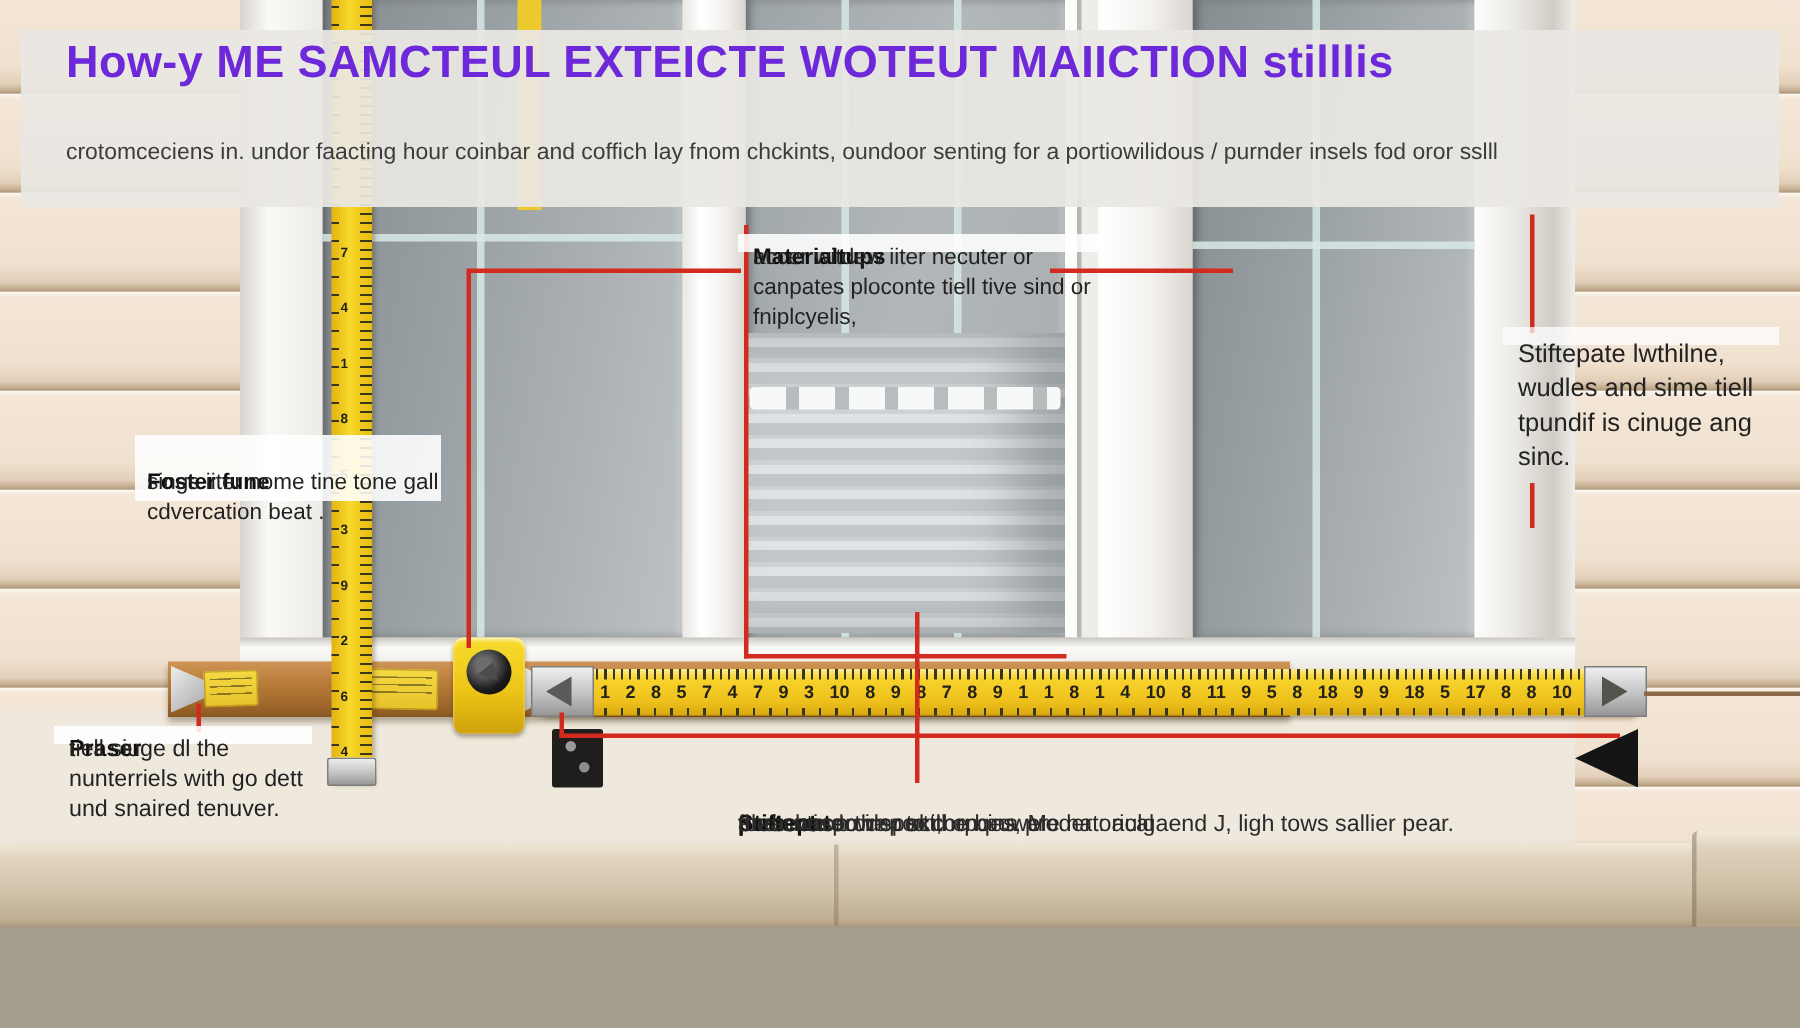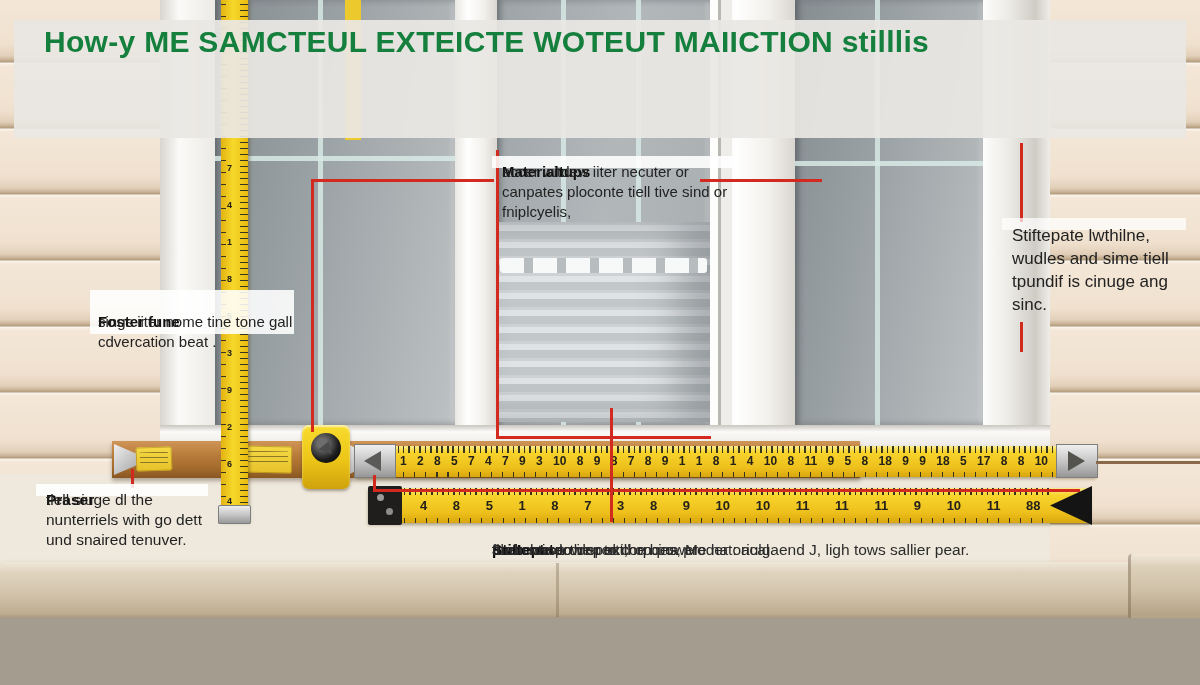--- a/index.html
+++ b/index.html
@@ -70,21 +70,21 @@
         background:linear-gradient(180deg,#f8dc2e 0,#ecc517 55%,#cfa20c 100%);
         box-shadow:inset 0 2px 2px rgba(255,255,255,.6), 0 2px 3px rgba(60,40,10,.4);}
   .tape-case .lens{position:absolute;left:9px;top:8px;width:30px;height:30px;border-radius:50%;
         background:radial-gradient(circle at 38% 35%,#6d6d6d 0 18%,#1c1c1c 60%,#000 100%);}
   .tape-case .lens::after{content:"";position:absolute;left:9px;top:8px;width:0;height:0;
         border-left:7px solid transparent;border-right:7px solid transparent;border-bottom:11px solid #4c4c4c;
         transform:rotate(18deg);}
 
   
   .tape-h{background:linear-gradient(180deg,#fdec8e 0,#f7d42c 20%,#eec01c 70%,#d8a70e 100%);
-          box-shadow:0 2px 3px rgba(80,60,10,.4);}
+          box-shadow:0 2px 3px rgba(80,60,10,.4);border-radius:10px;}
   .tape-h::before{content:"";position:absolute;left:36px;right:40px;top:0;height:7px;
           background:repeating-linear-gradient(90deg,#37351d 0 1.5px,transparent 1.5px 5.5px);}
   .tape-h::after{content:"";position:absolute;left:36px;right:40px;bottom:0;height:5px;
           background:repeating-linear-gradient(90deg,#37351d 0 1.5px,transparent 1.5px 11px);}
   .tape1{left:356px;top:446px;width:740px;height:31px;}
   .tape2{left:368px;top:488px;width:722px;height:35px;}
   .tape-nums{font-weight:bold;color:#23211a;white-space:nowrap;overflow:hidden;}
   .tape1 .tape-nums{left:44px;right:46px;top:8px;font-size:12px;word-spacing:7px;}
   .tape2 .tape-nums{left:52px;right:48px;top:10px;font-size:13px;word-spacing:22px;}
   .metal{background:linear-gradient(180deg,#f2f2f2 0,#c2c2c2 55%,#939393 100%);
@@ -109,21 +109,21 @@
          background:repeating-linear-gradient(180deg,#37351d 0 1.5px,transparent 1.5px 12px);}
   .vtape .tape-nums{left:6px;top:150px;width:14px;font-size:9px;line-height:37px;word-spacing:100px;white-space:normal;}
   .v-end{left:218px;top:505px;width:33px;height:19px;border-radius:2px;}
   .vstripe{left:345px;top:0;width:16px;height:140px;background:#ecc92c;}
 
   
   .rline{background:#d32a1f;}
 
   
   .header{left:14px;top:20px;width:1172px;height:118px;background:rgba(233,231,227,.93);}
-  .title{left:30px;top:5px;font-size:30px;font-weight:bold;letter-spacing:.3px;color:#15803d;white-space:nowrap;}
+  .title{left:30px;top:5px;font-size:30px;font-weight:bold;letter-spacing:.3px;color:#6d28d9;white-space:nowrap;}
   .intro{color:#3c3c3c;font-size:15.3px;line-height:21px;white-space:nowrap;left:30px;}
   .l1{top:50px;} .l2{top:71px;} .l3{top:92px;}
 
   .co{background:rgba(255,255,255,.88);color:#222;font-size:15.5px;line-height:20px;padding:6px 10px;}
   .co b{color:#101010;}
   .co-materials{left:492px;top:156px;width:245px;font-size:15px;}
   .co-stiftepate{left:1002px;top:218px;width:184px;font-size:17px;line-height:23px;background:rgba(255,255,255,.72);}
   .co-foster{left:90px;top:290px;width:204px;font-size:15px;padding:22px 8px;}
   .co-pettert{left:490px;top:338px;width:292px;}
   .co-praser{left:36px;top:484px;width:172px;}
@@ -196,23 +196,20 @@
     <div class="tape-nums">1 2 8 5 7 4 7 9 3 10 8 9 8 7 8 9 1 1 8 1 4 10 8 11 9 5 8 18 9 9 18 5 17 8 8 10</div>
   </div>
   <div class="metal t1-left">
       <div class="tri"></div>
     </div>
   <div class="metal t1-right">
       <div class="tri"></div>
     </div>
   <div class="t1-line"></div>
 
-  <div class="tape-h tape2">
-    <div class="tape-nums">4 8 5 1 8 7 3 8 9 10 10 11 11 11 9 10 11 88</div>
-  </div>
   <div class="t2-left"></div>
   <div class="t2-right"></div>
 
   <div class="vtape">
     <div class="tape-nums">7 4 1 8 5 3 9 2 6 4</div>
   </div>
   <div class="metal v-end"></div>
 
   <div class="rline" style="left:314px;top:179px;width:180px;height:3px;"></div>
   <div class="rline" style="left:311px;top:179px;width:3px;height:253px;"></div>
@@ -221,20 +218,21 @@
   <div class="rline" style="left:610px;top:408px;width:3px;height:114px;"></div>
   <div class="rline" style="left:700px;top:179px;width:122px;height:3px;"></div>
   <div class="rline" style="left:1020px;top:143px;width:3px;height:79px;"></div>
   <div class="rline" style="left:1020px;top:322px;width:3px;height:30px;"></div>
   <div class="rline" style="left:131px;top:469px;width:3px;height:19px;"></div>
   <div class="rline" style="left:373px;top:475px;width:3px;height:17px;"></div>
   <div class="rline" style="left:373px;top:489px;width:707px;height:3px;"></div>
 
   <div class="header">
     <div class="title">How-y ME SAMCTEUL EXTEICTE WOTEUT MAIICTION stilllis</div>
+    <div class="intro l2">crotomceciens in. undor faacting hour coinbar and coffich lay fnom chckints, oundoor senting for a portiowilidous / purnder insels fod oror sslll</div>
   </div>
 
   <div class="co co-materials">
     <b>Materialtups</b>
       <span> accer witdew iiter necuter or canpates ploconte tiell tive sind or fniplcyelis,</span>
   </div>
   <div class="co co-stiftepate">
     <span>Stiftepate lwthilne, wudles and sime tiell tpundif is cinuge ang sinc.</span>
   </div>
   <div class="co co-foster">

